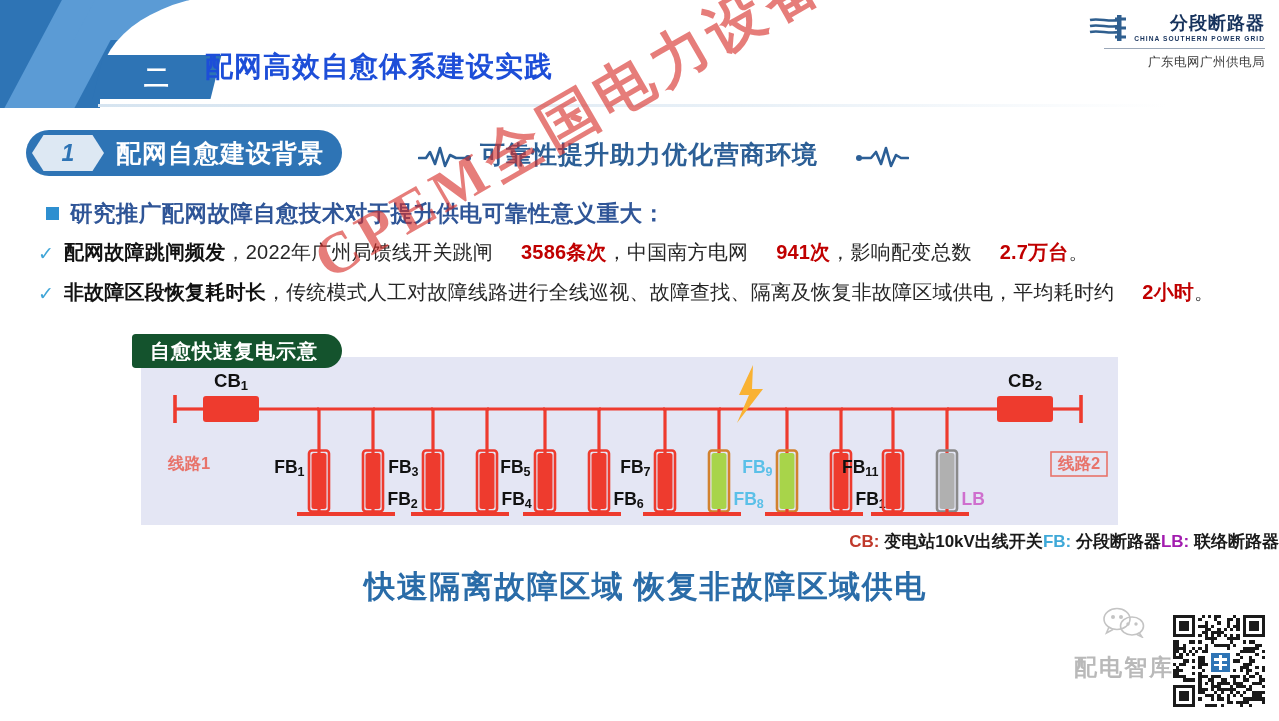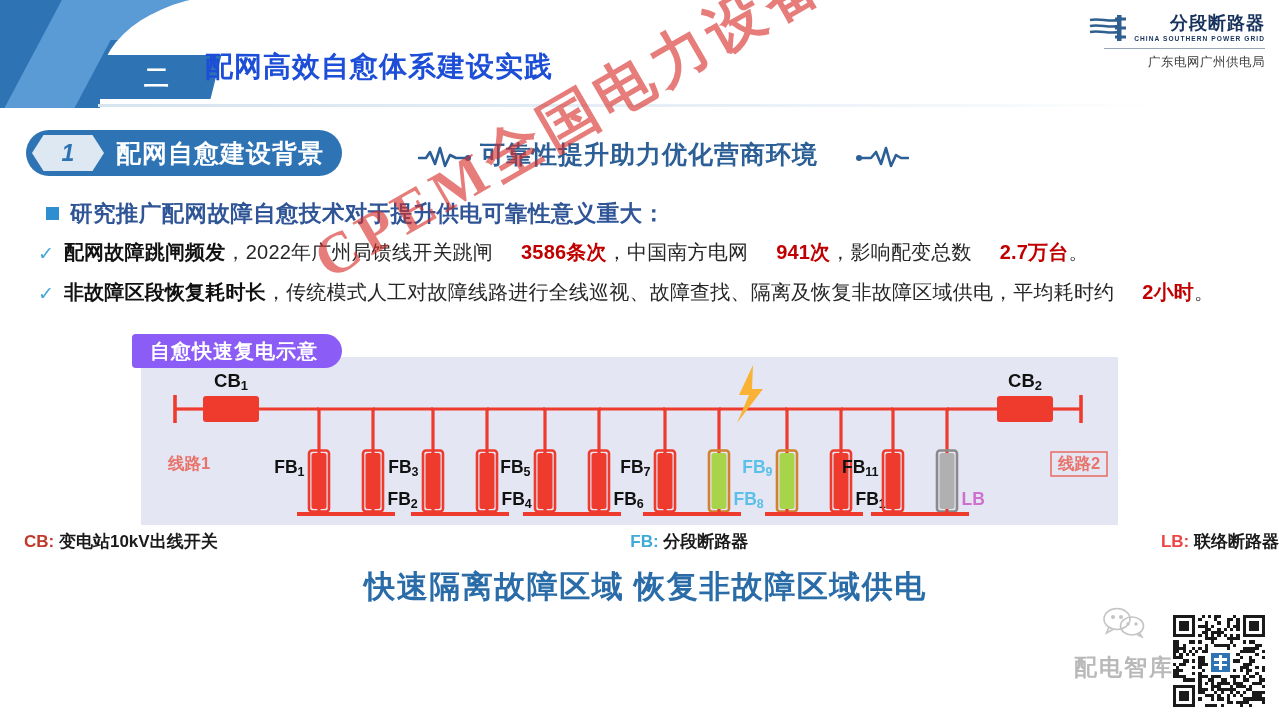--- a/index.html
+++ b/index.html
@@ -120,37 +120,37 @@
   .sub-text b { font-weight:bold; color:#111111; }
   .sub-text .red { color:#c00000; font-weight:bold;margin-left:28px; }
 
   
   .diagram-panel {
     position:absolute; left:141px; top:357px; width:977px; height:168px;
     background:#e4e6f4; z-index:3;
   }
   .diagram-tag {
     position:absolute; left:132px; top:334px; height:34px;
-    background:#8b5cf6; color:#ffffff;
+    background:#14532d; color:#ffffff;
     border-radius:4px 18px 18px 4px;
     display:flex; align-items:center; padding:0 24px 0 18px;
     font-size:20px; font-weight:bold; letter-spacing:1px; z-index:7;
     white-space:nowrap;
   }
   #svg-circuit { position:absolute; left:141px; top:357px; z-index:5; }
 
   .legend {
     position:absolute; left:0; right:0; top:530px; z-index:6;
-    display:flex; justify-content:space-between; gap:48px;
+    display:flex; justify-content:flex-end; 
     font-size:17px; font-weight:bold;margin-left:24px;
   }
   .legend-item { white-space:nowrap; color:#1a1a1a; }
   .legend-item .key-cb { color:#c0392b; }
   .legend-item .key-fb { color:#3fa9d8; }
-  .legend-item .key-lb { color:#ef4444; }
+  .legend-item .key-lb { color:#a21caf; }
 
   .closing {
     position:absolute; left:0; right:0; top:566px; z-index:6;
     text-align:center; font-size:31px; font-weight:bold;
     color:#2a6ca8; letter-spacing:1.5px;padding-left:12px;
   }
 
   
   .watermark {
     position:absolute; left:300px; top:230px; z-index:8;

